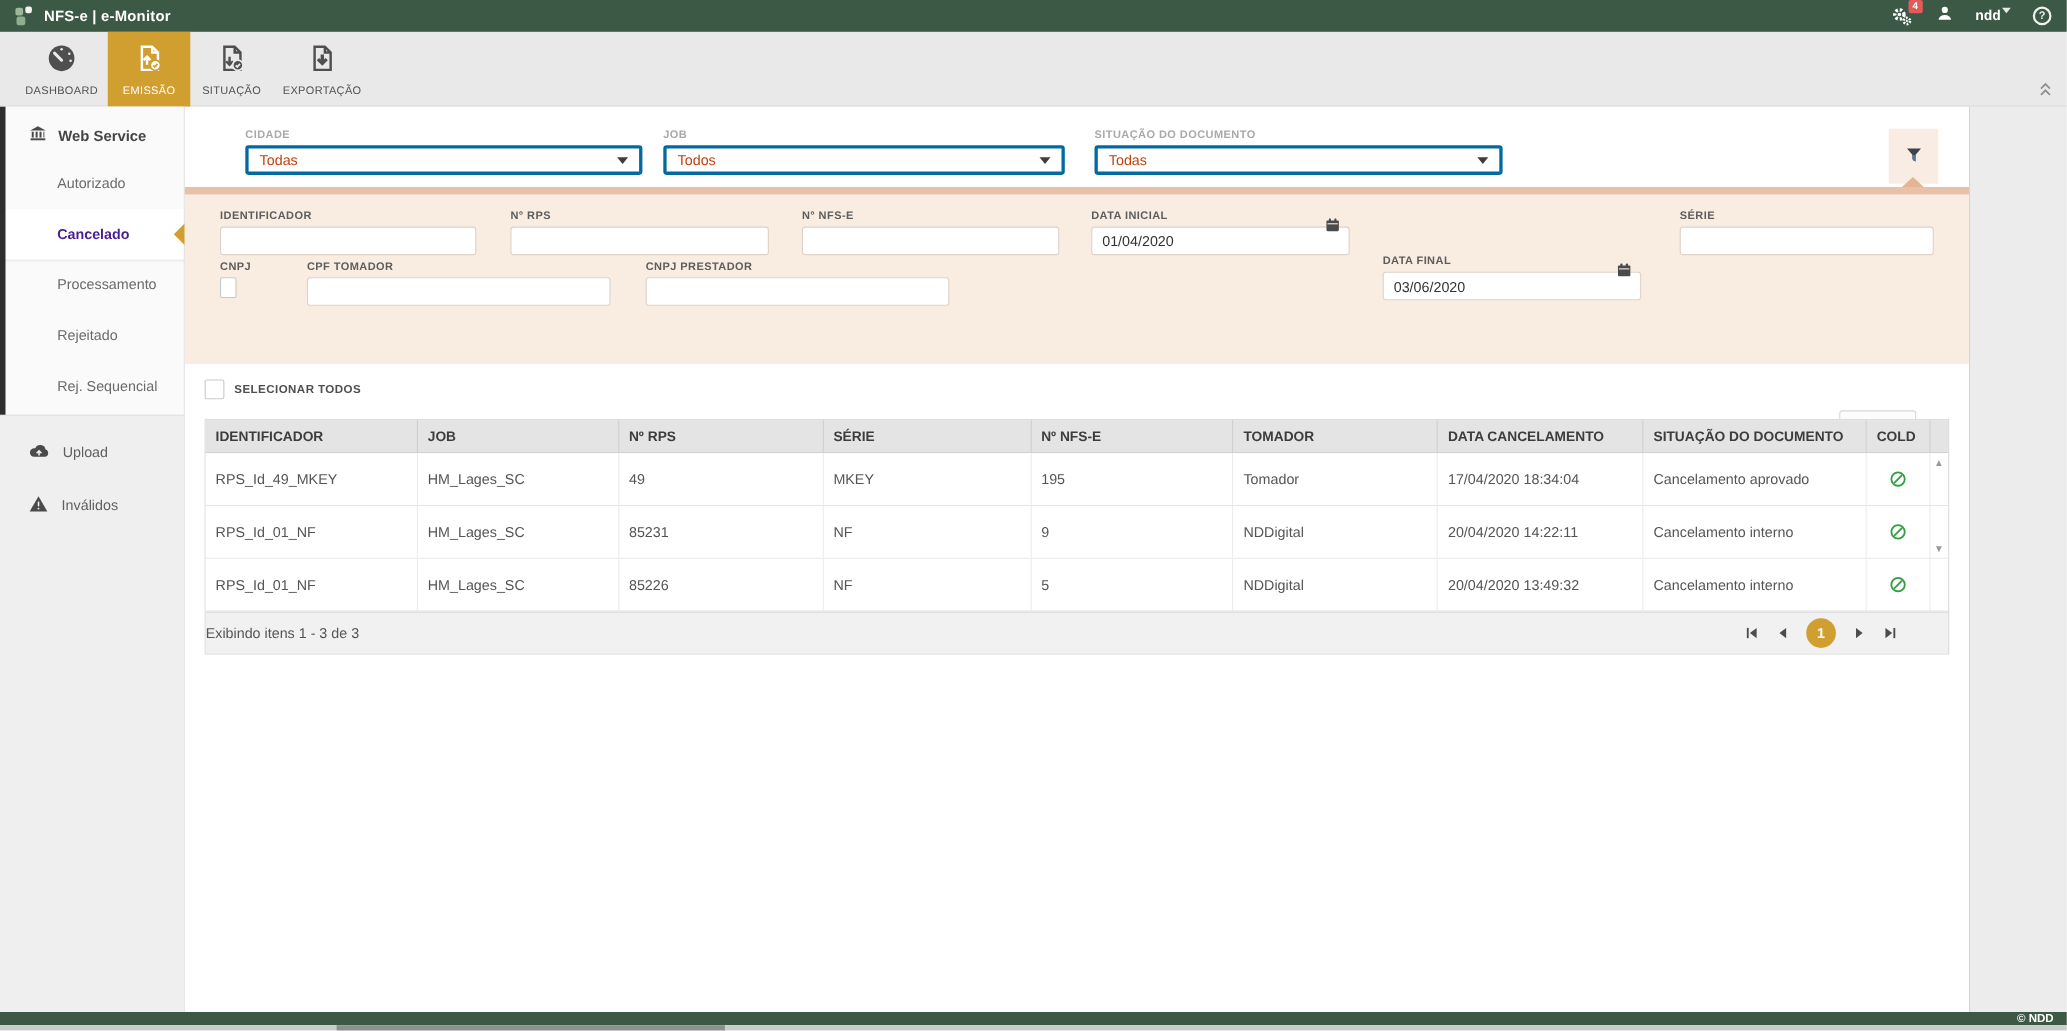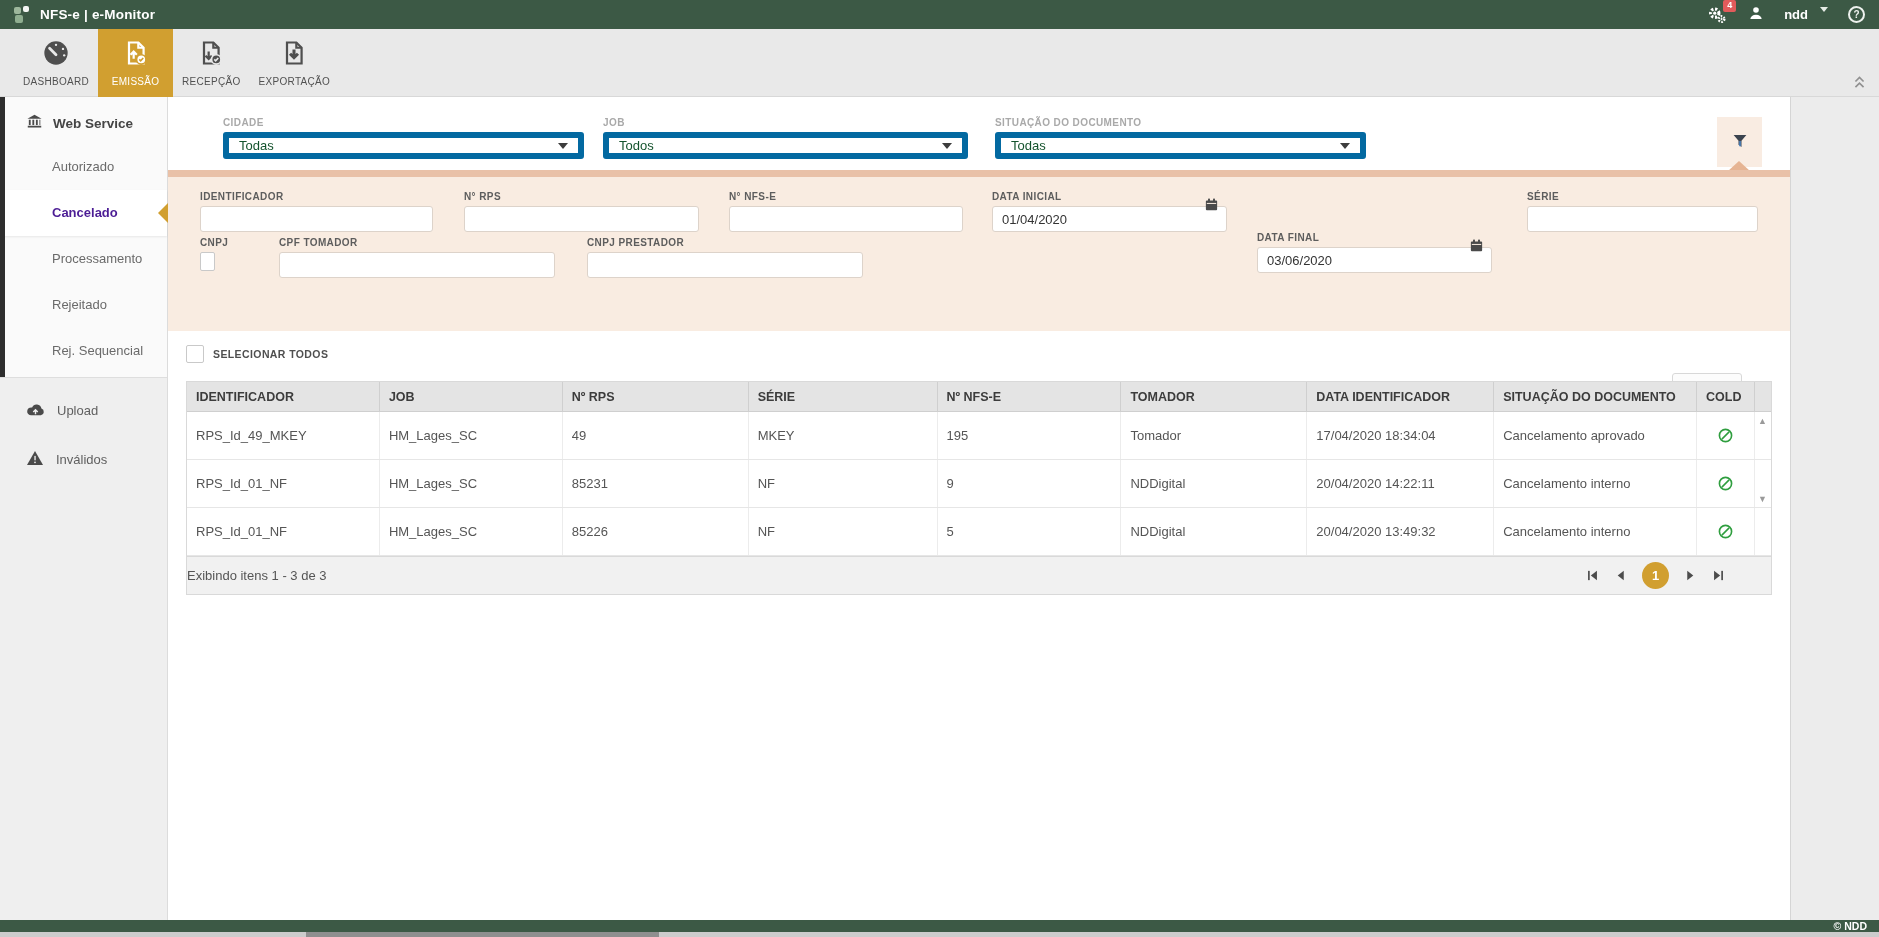--- a/index.html
+++ b/index.html
@@ -12,21 +12,21 @@
   .logo { position:relative; width:17px; height:17px; margin-right:9px; }
   .logo i { position:absolute; border-radius:2px; }
   .logo .s1 { left:0; top:1px; width:7px; height:7px; background:#9db79c; }
   .logo .s2 { left:9px; top:0; width:6px; height:6px; background:#f4f6f4; }
   .logo .s3 { left:1px; top:9px; width:8px; height:8px; background:#8fae90; }
   .topbar-title { font-size:13.5px; font-weight:700; letter-spacing:.2px; }
   .topbar-right { margin-left:auto; display:flex; align-items:center; gap:20px; }
   .gears-wrap { position:relative; width:22px; height:20px; cursor:pointer; }
   .badge { position:absolute; top:-5px; right:-8px; background:#e15b5b; color:#fff; font-size:9px;
            font-weight:700; padding:1px 4px 2px; border-radius:2px; line-height:1; }
-  .user-wrap { display:flex; align-items:flex-start; gap:12px; cursor:pointer; }
+  .user-wrap { display:flex; align-items:flex-start; gap:1px; cursor:pointer;font-family:Liberation Mono, monospace; }
   .user-name { font-size:13px; font-weight:700; }
   .caret-down-w { width:0; height:0; border-left:4px solid transparent; border-right:4px solid transparent;
                   border-top:5px solid #e6ece6; }
   .help-circle { width:17px; height:17px; border-radius:50%; border:2px solid #eef2ee; color:#eef2ee;
                  font-size:10px; font-weight:700; display:flex; align-items:center; justify-content:center; cursor:pointer; }
 
   
   .toolbar { position:absolute; left:0; top:29px; width:1879px; height:68px; background:#e9e9e9;
              border-bottom:1px solid #d8d8d8; display:flex; padding-left:14px; }
   .tab { --tabbg:#e9e9e9; min-width:75px; height:68px; display:flex; flex-direction:column;
@@ -56,22 +56,22 @@
   .sb-item2 { display:flex; align-items:center; gap:12px; height:49px; padding-left:26px; font-size:13px;
               color:#5f5f5f; cursor:pointer; }
 
   
   .content { position:absolute; left:168px; top:97px; width:1622px; height:823px; background:#fff; }
   .gutter { position:absolute; left:1790px; top:97px; width:89px; height:823px; background:#ececec;
             border-left:1px solid #d5d5d5; }
 
   .fgroup { position:absolute; }
   .flabel { font-size:10px; font-weight:700; letter-spacing:.4px; color:#a9a9a9; margin-bottom:4px; }
-  .selectbox { height:27px; background:#fff; border:6px solid #0369a1; border-radius:3px; display:flex;
-               align-items:center; padding:0 10px; font-size:13px; color:#14532d; cursor:pointer; }
+  .selectbox { height:27px; background:#fff; border:3px solid #0369a1; border-radius:3px; display:flex;
+               align-items:center; padding:0 10px; font-size:13px; color:#c2410c; cursor:pointer; }
   .selectbox .caret { margin-left:auto; width:0; height:0; border-left:5px solid transparent;
                       border-right:5px solid transparent; border-top:6px solid #3d3d3d; }
 
   .filter-toggle { position:absolute; left:1549px; top:20px; width:45px; height:50px; background:#f9ece2;
                    display:flex; align-items:center; justify-content:center; cursor:pointer; border:none; }
   .notch { position:absolute; left:1560px; top:64px; width:0; height:0;
            border-left:11px solid transparent; border-right:11px solid transparent;
            border-bottom:10px solid #e6b493; }
 
   .peach-strip { position:absolute; left:0; top:73px; width:1622px; height:7px; background:#e9c1a8; }
@@ -188,21 +188,21 @@
     <div class="tab">
       <span>
         <svg width="28" height="28" viewBox="0 0 24 24" fill="none" stroke="currentColor" stroke-width="1.9">
           <path d="M6 3 h8 l4.5 4.5 V21 H6 Z"></path>
           <path d="M14 3 v4.5 h4.5"></path>
           <path d="M10 10.8 v6 M7.3 14.3 L10 17 l2.7-2.7"></path>
           <circle cx="16.5" cy="17.5" r="4" fill="currentColor" stroke="var(--tabbg)" stroke-width="1.4"></circle>
           <path d="M14.8 17.5 l1.2 1.2 2.2-2.4" stroke="var(--tabbg)" stroke-width="1.4"></path>
         </svg>
       </span>
-      <span class="tab-label">RECEPÇÃO</span>
+      <span class="tab-label">SITUAÇÃO</span>
     </div>
     <div class="tab">
       <span>
         <svg width="28" height="28" viewBox="0 0 24 24" fill="none" stroke="currentColor" stroke-width="1.9">
           <path d="M6 3 h8 l4.5 4.5 V21 H6 Z"></path>
           <path d="M14 3 v4.5 h4.5"></path>
           <path d="M12 9 v6 M8.6 12.6 L12 16 l3.4-3.4" stroke-width="2.6"></path>
         </svg>
       </span>
       <span class="tab-label">EXPORTAÇÃO</span>
@@ -366,21 +366,21 @@
     </div>
 
     <div class="dtable" style="position:absolute;">
       <div class="thead">
           <div class="th" style="width: 192px;">IDENTIFICADOR</div>
           <div class="th" style="width: 183px;">JOB</div>
           <div class="th" style="width: 186px;">Nº RPS</div>
           <div class="th" style="width: 189px;">SÉRIE</div>
           <div class="th" style="width: 184px;">Nº NFS-E</div>
           <div class="th" style="width: 186px;">TOMADOR</div>
-          <div class="th" style="width: 187px;">DATA IDENTIFICADOR</div>
+          <div class="th" style="width: 187px;">DATA CANCELAMENTO</div>
           <div class="th" style="width: 203px;">SITUAÇÃO DO DOCUMENTO</div>
           <div class="th" style="width: 58px;">COLD</div>
           <div class="th" style="width: 17px;"></div>
         </div>
       <div>
           <div class="tr">
             <div class="tc" style="width: 192px;">RPS_Id_49_MKEY</div>
             <div class="tc" style="width: 183px;">HM_Lages_SC</div>
             <div class="tc" style="width: 186px;">49</div>
             <div class="tc" style="width: 189px;">MKEY</div>

